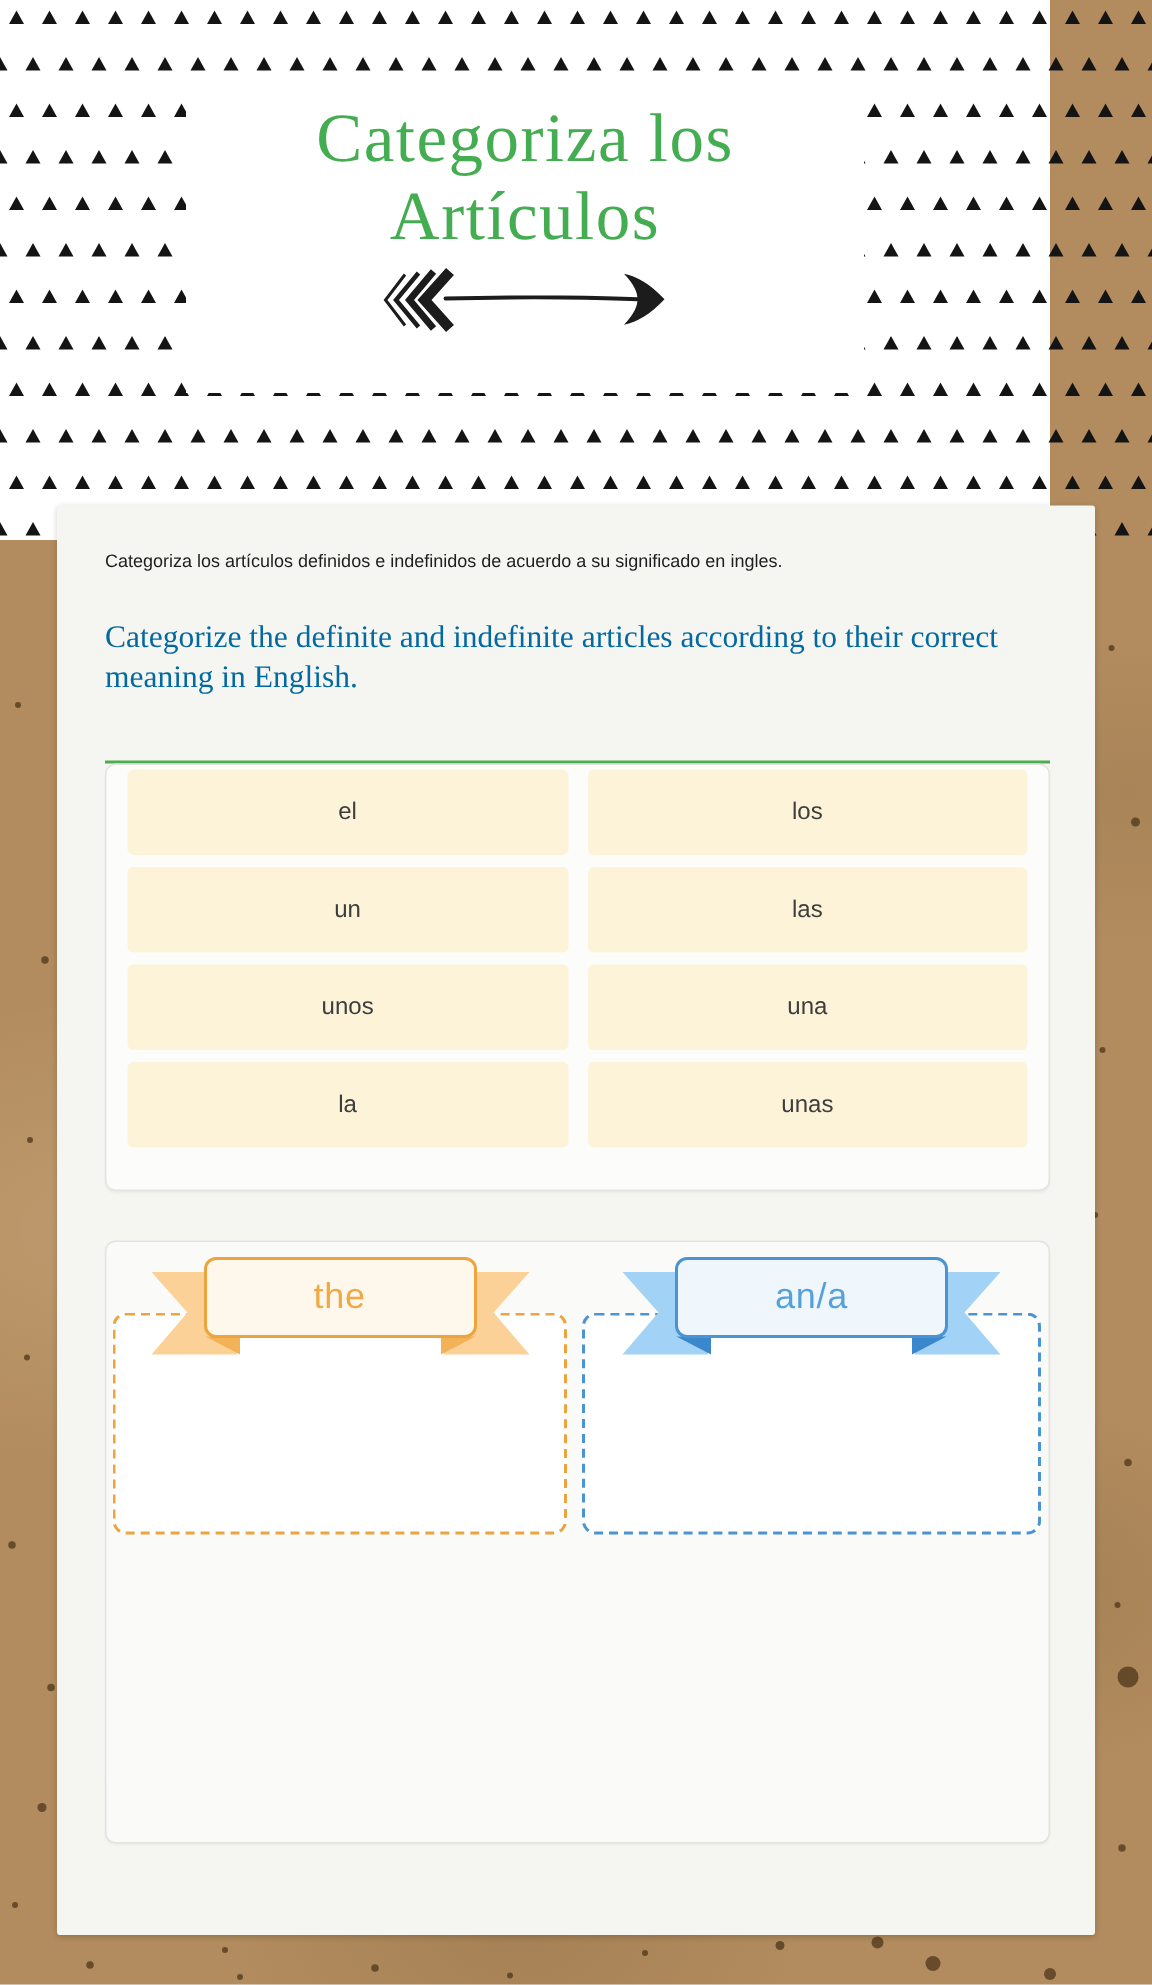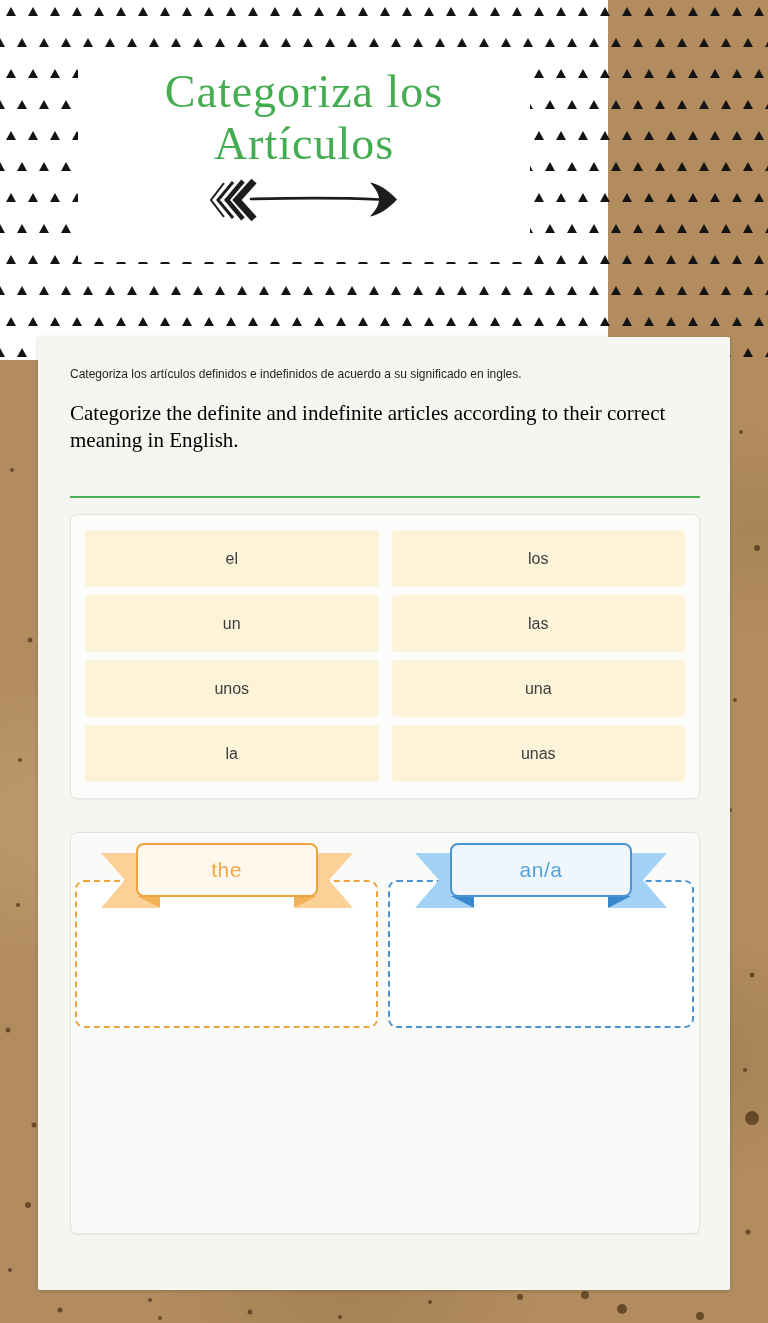--- a/index.html
+++ b/index.html
@@ -11,21 +11,21 @@
       radial-gradient(260px 180px at 88% 80%, rgba(84,60,32,.16), transparent 70%),
       radial-gradient(320px 220px at 8% 62%, rgba(255,236,200,.14), transparent 70%),
       radial-gradient(280px 190px at 45% 97%, rgba(84,60,32,.14), transparent 70%),
       radial-gradient(200px 150px at 98% 40%, rgba(84,60,32,.10), transparent 70%),
       #b28c5e;
   }
   .speckles { position:absolute; inset:0; z-index:0; }
 
   
   .header {
-    position:absolute; top:0; left:0; width:608px; height:360px;
+    position:absolute; top:0; left:0; width:700px; height:360px;
     background:#ffffff; z-index:1;
   }
   .tri-pattern { position:absolute; inset:0; }
   .title-box {
     position:absolute; top:66px; left:50%; transform:translateX(-50%);
     width:452px; height:196px; background:#ffffff;
     display:flex; flex-direction:column; align-items:center; justify-content:flex-start;
     z-index:2;
   }
   .title-line {
@@ -39,34 +39,34 @@
   .panel {
     position:absolute; top:337px; left:38px; width:692px; height:953px;
     background:#f5f5f2; z-index:2; border-radius:2px;
     box-shadow:0 1px 4px rgba(0,0,0,.18);
     padding:28px 32px 0 32px;
   }
   .instr-es {
     font-size:12px; line-height:1.55; color:#1e1e1e; max-width:625px;
   }
   .instr-en {
-    margin-top:16px;
+    margin-top:27px;
     font-family:cursive;
-    font-size:21px; line-height:1.3; color:#000000; max-width:640px;
+    font-size:21px; line-height:1.3; color:#0369a1; max-width:640px;
   }
   .divider {
     margin-top:42px; border:none; border-top:2px solid #4cae50; width:630px;
   }
 
   .card {
     width:630px; background:#fcfcfa; border:1px solid #e3e3e0; border-radius:7px;
     box-shadow:0 1px 2px rgba(0,0,0,.05);
   }
   .word-bank {
-    margin-top:16px; height:285px; padding:15px 14px;
+    margin-top:0; height:285px; padding:3px 14px;
     display:grid; grid-template-columns:1fr 1fr; grid-auto-rows:57px;
     column-gap:13px; row-gap:8px;
   }
   .chip {
     background:#fcf3d9; border-radius:4px;
     display:flex; align-items:center; justify-content:center;
     font-size:16px; color:#3d3d3d; cursor:grab;
   }
 
   .drop-card { margin-top:33px; height:402px; position:relative; background:#fafaf8; }
@@ -88,21 +88,21 @@
   .banner svg { position:absolute; inset:0; overflow:visible; }
   .zone--orange .wing { fill:#fbd197; }
   .zone--orange .fold { fill:#f3b258; }
   .zone--orange .box-shape { fill:#fdf8eb; stroke:#eda43e; }
   .zone--blue .wing { fill:#a2d2f6; }
   .zone--blue .fold { fill:#3b87cb; }
   .zone--blue .box-shape { fill:#eff7fd; stroke:#4b94d4; }
   .banner-label {
     position:absolute; left:39px; top:2px; width:180px; height:52px;
     display:flex; align-items:center; justify-content:center;
-    font-size:21px; letter-spacing:.5px;
+    font-size:24px; letter-spacing:.5px;
   }
   .zone--orange .banner-label { color:#f1a845; }
   .zone--blue   .banner-label { color:#57a1da;border-radius:24px; }
 </style>
 </head>
 <body>
 
 <svg class="speckles" width="768" height="1323" viewBox="0 0 768 1323">
   <g fill="#523a1d" opacity="0.78">
     <circle cx="752" cy="1118" r="7"></circle>

